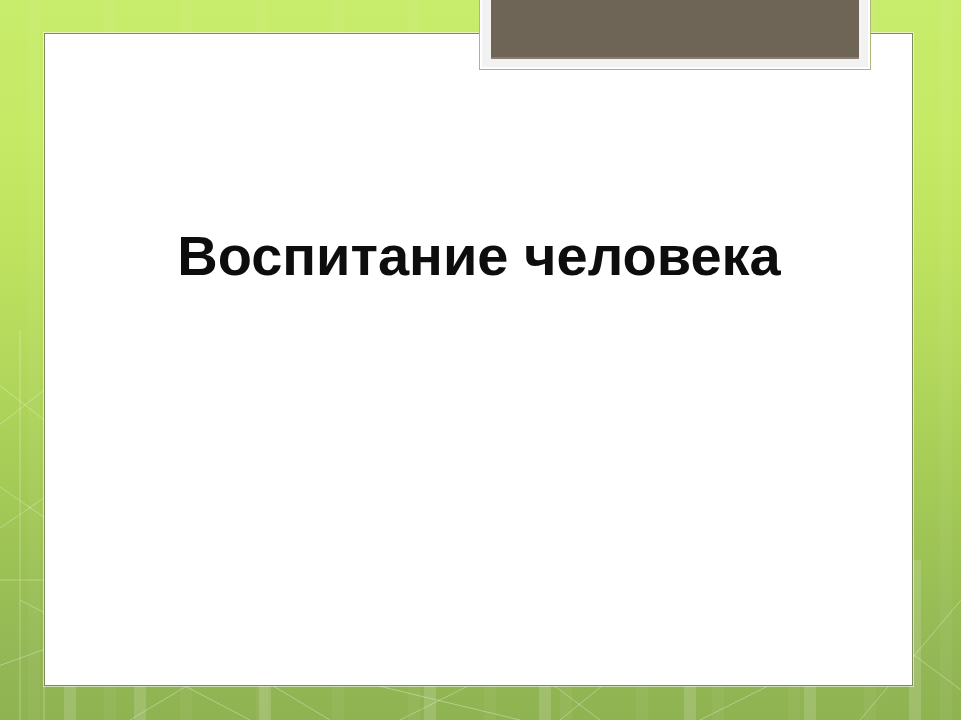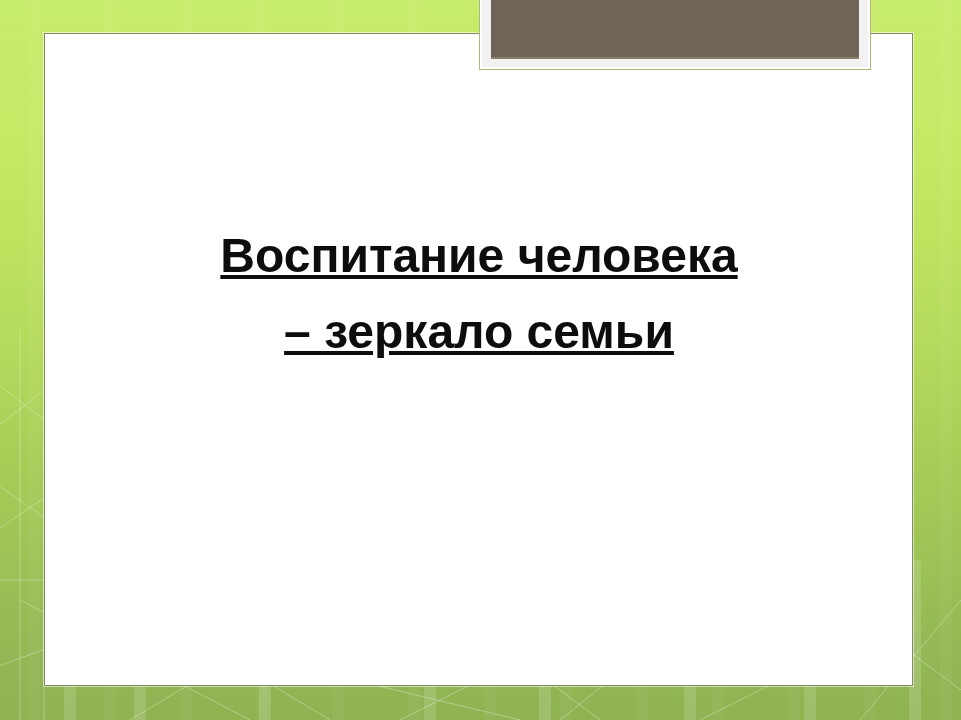--- a/index.html
+++ b/index.html
@@ -119,26 +119,25 @@
   .title-area {
     position: absolute;
     left: 70px;
     top: 218px;
     width: 818px;
     text-align: center;
   }
   .title-line {
     font-family: "Liberation Sans", "DejaVu Sans", sans-serif;
     font-weight: bold;
-    font-size: 48px;
+    font-size: 56px;
     line-height: 76px;
     color: #0d0d0d;
     letter-spacing: 0px;
     white-space: nowrap;
-    text-decoration: underline;
   }
 </style>
 </head>
 <body>
 
 <div id="slide">
 
   <div class="bg-gradient"></div>
   <div class="bg-bands"></div>
 
@@ -182,21 +181,20 @@
         <path d="M 810 0 L 810 160"></path>
         <path d="M 915 0 L 915 160"></path>
       </g>
     </svg>
   </div>
 
   <div class="panel"></div>
 
   <div class="title-area">
     <div class="title-line">Воспитание человека</div>
-    <div class="title-line">– зеркало семьи</div>
   </div>
 
   <div class="brown-block">
     <div class="brown-block-inner">
       <div class="brown-block-fill"></div>
     </div>
   </div>
 
 </div>
 

